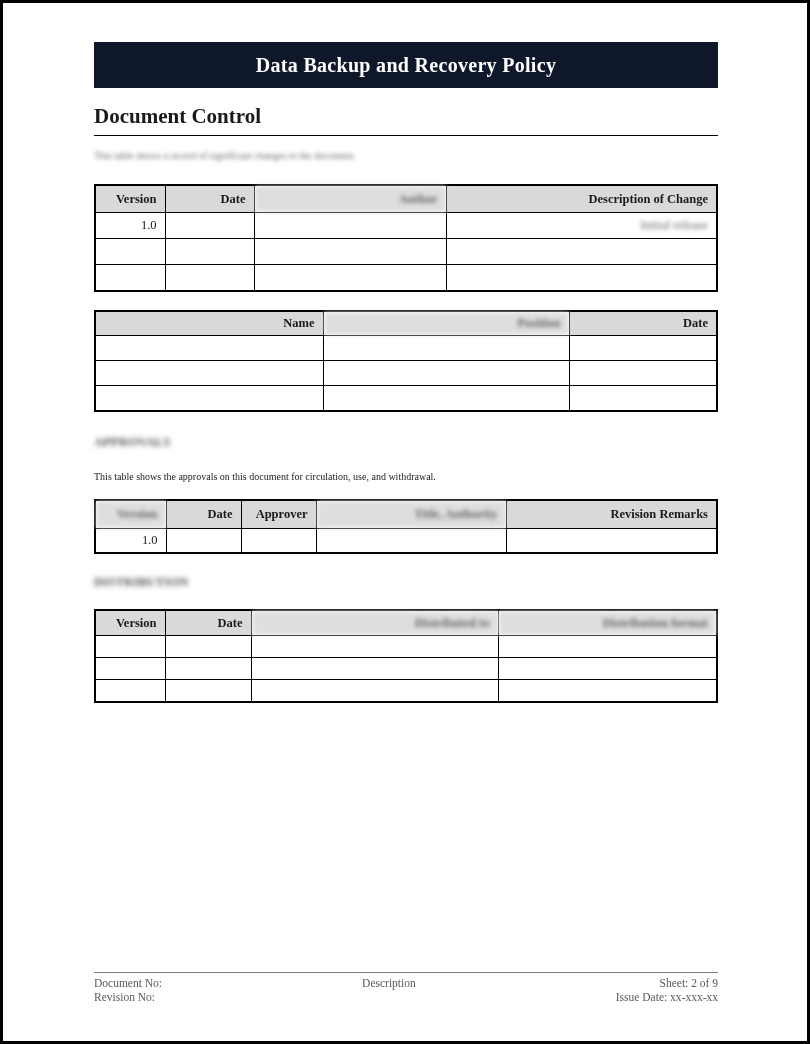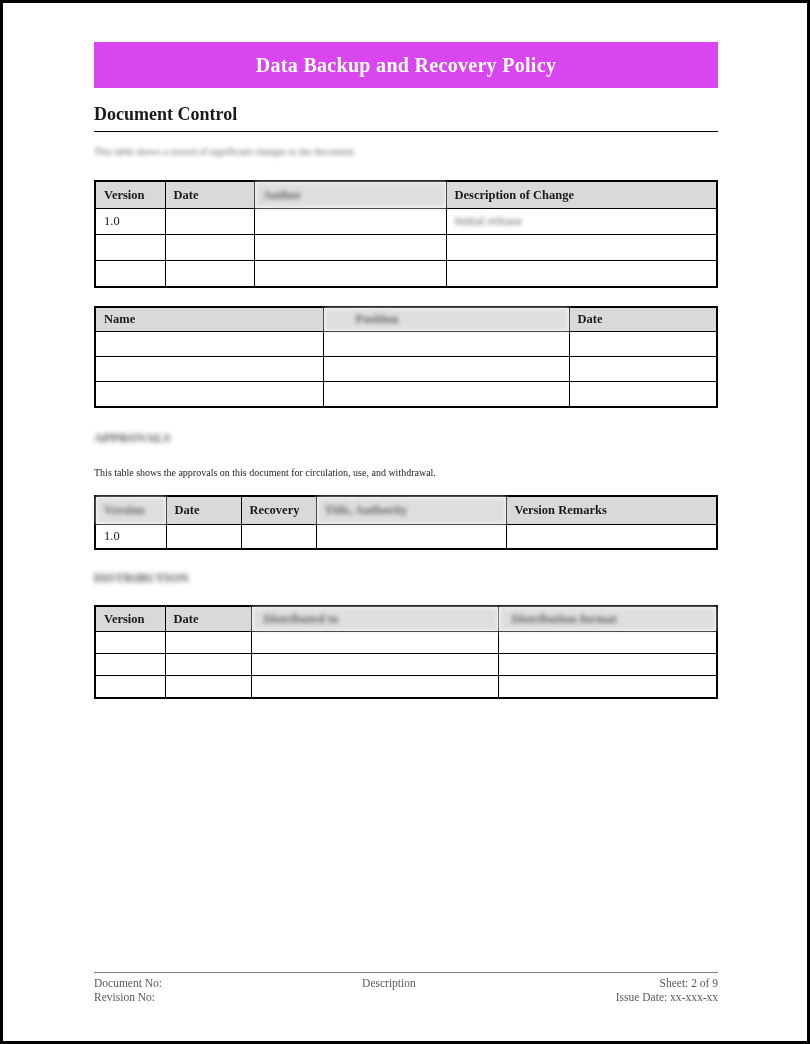--- a/index.html
+++ b/index.html
@@ -10,30 +10,30 @@
     border:3px solid #000;
     background:#fff;
     font-family:"Liberation Serif","DejaVu Serif",serif;
     color:#1a1a1a;
     overflow:hidden;
   }
   .content { position:absolute; left:91px; top:0; width:624px; }
 
   .banner {
     margin-top:39px; height:46px;
-    background:#d946ef;
+    background:#0f172a;
     display:flex; align-items:center; justify-content:center;
   }
   .banner-title {
     color:#fff; font-size:20px; font-weight:bold; letter-spacing:0.3px;
   }
 
   .section-heading {
     margin-top:16px;
-    font-size:18px; font-weight:bold;
+    font-size:21px; font-weight:bold;
     padding-bottom:6px;
     border-bottom:1.5px solid #000;
   }
   .sub-heading {
     font-size:13.5px; font-weight:bold; letter-spacing:0.2px;
   }
   .intro-text { font-size:10px; color:#222; }
 
   .blur { color:#4a4a4a; filter:blur(2px); opacity:0.85; }
   .blur-strong { color:#3a3a3a; filter:blur(2.5px); opacity:0.9; }
@@ -44,22 +44,22 @@
     border:2px solid #000;
   }
   th, td {
     border:1px solid #000;
     font-size:12.5px;
     padding:2px 8px;
     overflow:hidden; white-space:nowrap;
     vertical-align:middle;
   }
   thead th { background:#D9D9D9; font-weight:bold; text-align:left; }
-  .ta-c { text-align:left; }
-  .ta-l { text-align:left; }
+  .ta-c { text-align:right; }
+  .ta-l { text-align:right; }
   .pl-lg { padding-left:32px; }
 
   .t1 th { height:22px; }   .t1 td { height:21px; }
   .t2 th { height:19px; }   .t2 td { height:20px; }
   .t3 th { height:23px; }   .t3 td { height:19px; }
   .t4 th { height:20px; }   .t4 td { height:17px; }
 
   .mt-intro1 { margin-top:14px; }
   .mt-t1     { margin-top:23px; }
   .mt-rev    { margin-top:19px; }
@@ -173,23 +173,23 @@
           <col style="width:71px">
           <col style="width:75px">
           <col style="width:75px">
           <col style="width:190px">
           <col>
         </colgroup>
       <thead>
         <tr>
           <th class="ta-c blur">Version</th>
           <th class="ta-c">Date</th>
-          <th class="ta-c">Recovery</th>
+          <th class="ta-c">Approver</th>
           <th class="ta-l blur">Title, Authority</th>
-          <th class="ta-l">Version Remarks</th>
+          <th class="ta-l">Revision Remarks</th>
         </tr>
       </thead>
       <tbody>
         <tr>
           <td class="ta-c">1.0</td>
           <td></td>
           <td></td>
           <td></td>
           <td></td>
         </tr>

